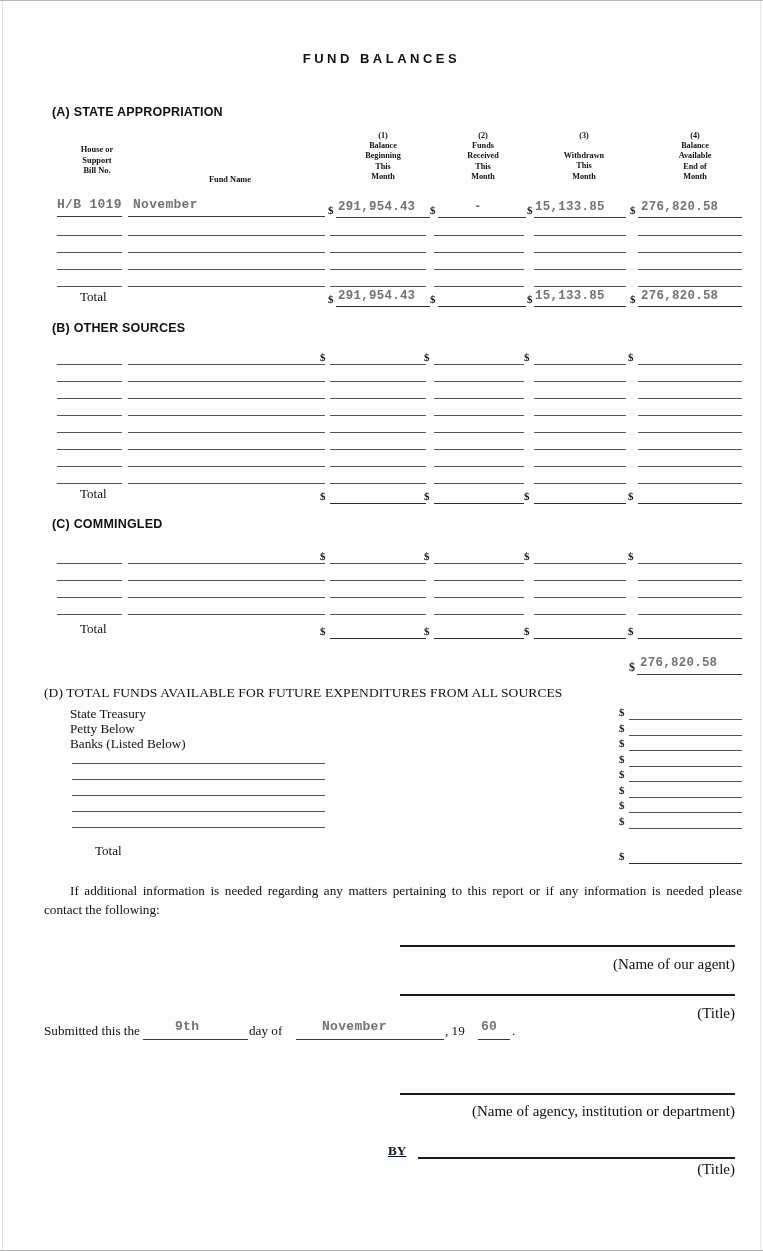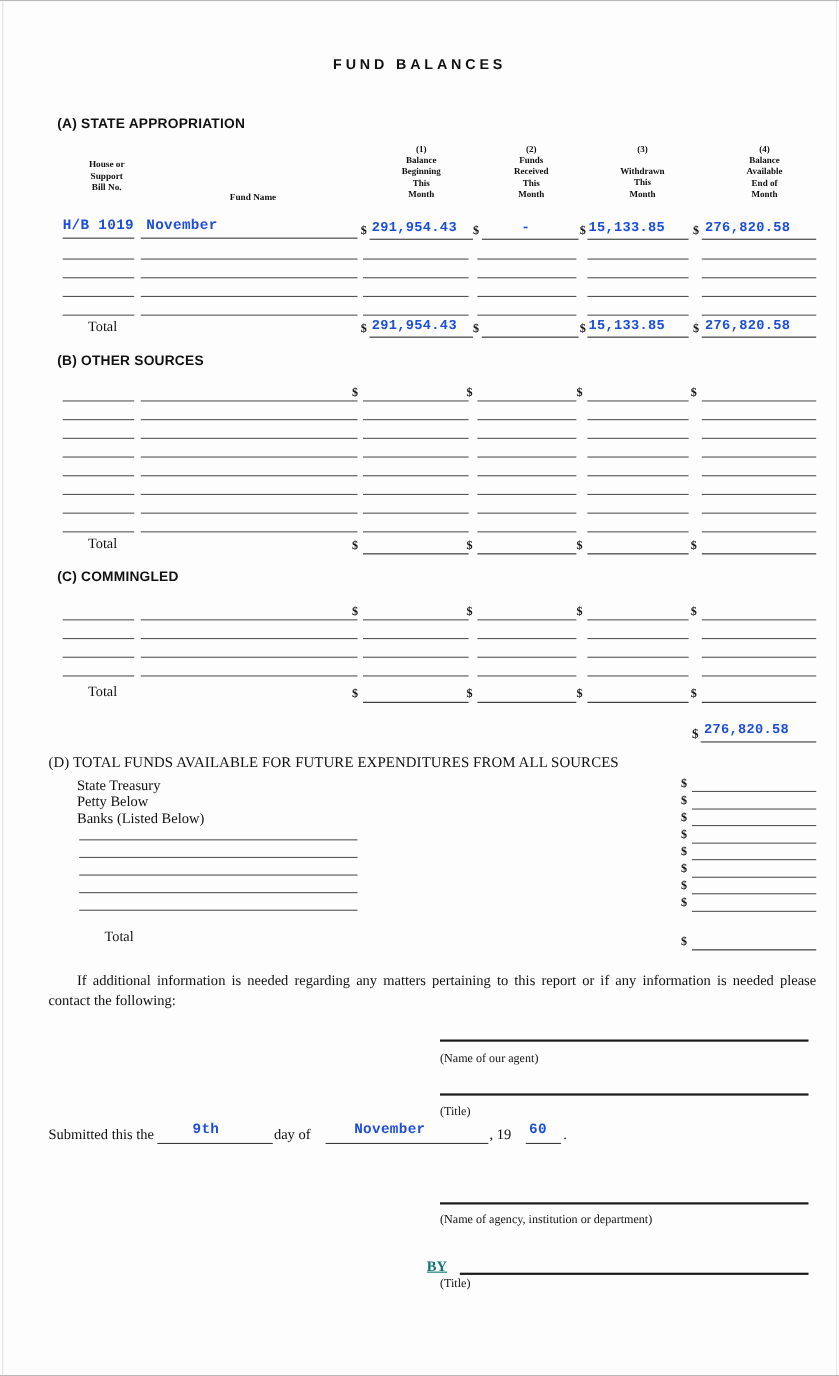--- a/index.html
+++ b/index.html
@@ -105,21 +105,21 @@
     font-size: 11px;
     color: #1a1a1a;
   }
 
   
   .typed {
     position: absolute;
     font-family: "Liberation Mono", monospace;
     font-weight: bold;
     font-size: 13px;
-    color: #1d4ed8;
+    color: #737373;
     letter-spacing: 0.3px;
     white-space: nowrap;
   }
   .typed.sm { font-size: 12.4px; }
 
   
   .total-label {
     position: absolute;
     font-family: "Liberation Serif", serif;
     font-size: 13px;
@@ -142,39 +142,39 @@
     position: absolute;
     font-family: "Liberation Serif", serif;
     font-size: 13.2px;
     color: #111;
   }
 
   
   .caption {
     position: absolute;
     font-family: "Liberation Serif", serif;
-    font-size: 11px;
-    color: #111;
-    text-align: left;
+    font-size: 15px;
+    color: #111;
+    text-align: right;
   }
 
   
   .submit-text {
     position: absolute;
     font-family: "Liberation Serif", serif;
     font-size: 13.2px;
     color: #111;
     white-space: nowrap;
   }
   .by-text {
     position: absolute;
     font-family: "Liberation Serif", serif;
     font-size: 13.2px;
     font-weight: bold;
-    color: #0f766e;
+    color: #0f172a;
     text-decoration: underline;
   }
 </style>
 </head>
 <body>
 
 <div class="page">
 
   <div class="abs doc-title">FUND BALANCES</div>
 

